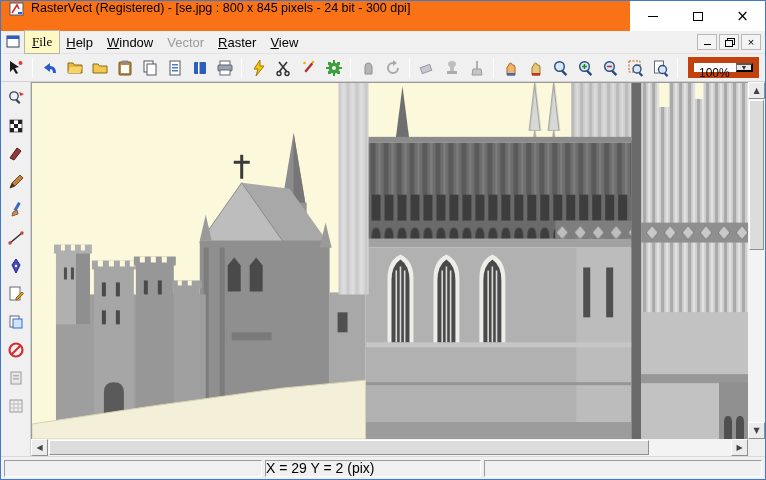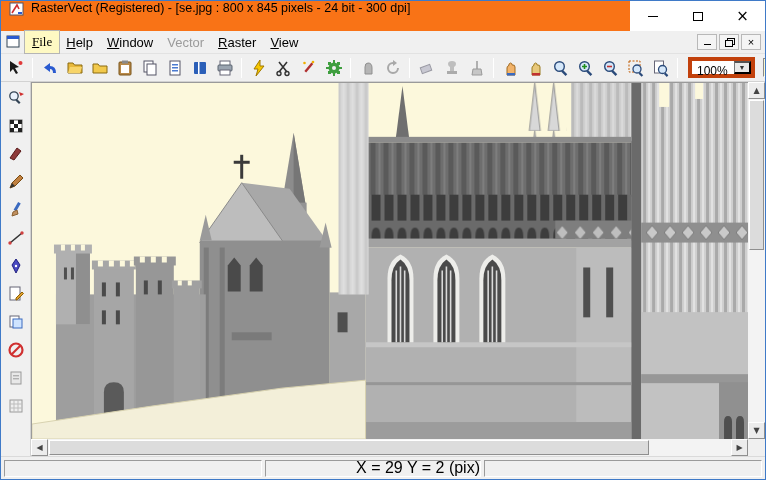--- a/index.html
+++ b/index.html
@@ -31,21 +31,21 @@
   .mdi-btn{width:20px;height:16px;margin-left:2px;background:#f4f4f4;border:1px solid #b8b8b8;display:flex;align-items:center;justify-content:center;padding:0;}
   .ico-min2{width:7px;height:1px;background:#000;margin-top:5px;}
   .ico-restore{position:relative;width:9px;height:8px;}
   .ico-restore::before{content:"";position:absolute;left:2px;top:0;width:6px;height:5px;border:1px solid #000;}
   .ico-restore::after{content:"";position:absolute;left:0;top:2px;width:6px;height:5px;border:1px solid #000;background:#f4f4f4;}
   .ico-x2{font-size:11px;line-height:1;color:#000;}
   
   .toolbar{height:28px;background:#f0f0f0;display:flex;align-items:center;border-bottom:1px solid #d2d2d2;padding:0 2px;flex:0 0 auto;}
   .tbtn{width:25px;height:24px;border:1px solid transparent;background:transparent;display:flex;align-items:center;justify-content:center;padding:0;flex:0 0 auto;}
   .tsep{width:1px;height:20px;background:#c6c6c6;border-right:1px solid #ffffff;margin:0 4px;flex:0 0 auto;}
-  .zoom-combo{display:flex;align-items:stretch;height:21px;border:4px solid #c2410c;background:#fff;margin-left:6px;flex:0 0 auto;}
+  .zoom-combo{display:flex;align-items:stretch;height:21px;border:6px solid #c2410c;background:#fff;margin-left:6px;flex:0 0 auto;}
   .zoom-value{width:42px;padding:3px 4px 0 5px;font-size:12px;color:#000;}
   .zoom-drop{width:17px;background:#e9e9e9;border-left:1px solid #7a7a7a;display:flex;align-items:center;justify-content:center;font-size:7px;color:#333;padding:0;}
   .swatch{width:34px;height:19px;margin-left:8px;border:1px solid;border-color:#8a8a8a #fff #fff #8a8a8a;flex:0 0 auto;}
   
   .workspace{flex:1 1 auto;display:flex;min-height:0;}
   .palette{width:30px;background:#f0f0f0;border-right:1px solid #d2d2d2;display:flex;flex-direction:column;align-items:center;padding-top:4px;flex:0 0 auto;}
   .pbtn{width:26px;height:24px;margin-bottom:4px;border:1px solid transparent;background:transparent;display:flex;align-items:center;justify-content:center;padding:0;flex:0 0 auto;}
   .canvas-col{flex:1 1 auto;display:flex;flex-direction:column;min-width:0;}
   .canvas-row{flex:1 1 auto;display:flex;min-height:0;}
   .canvas{flex:1 1 auto;position:relative;overflow:hidden;border-left:1px solid #9a9a9a;border-top:1px solid #9a9a9a;}
@@ -57,21 +57,21 @@
   .sbtn{width:17px;height:17px;background:#ececec;border:1px solid;border-color:#ffffff #8f8f8f #8f8f8f #ffffff;display:flex;align-items:center;justify-content:center;font-size:8px;color:#444;padding:0;flex:0 0 auto;font-family:"DejaVu Sans",sans-serif;}
   .vthumb{height:150px;margin:1px;background:#dcdcdc;border:1px solid;border-color:#ffffff #8f8f8f #8f8f8f #ffffff;}
   .vtrack{flex:1 1 auto;}
   .hthumb{width:600px;margin:1px;background:#dcdcdc;border:1px solid;border-color:#ffffff #8f8f8f #8f8f8f #ffffff;}
   .htrack{flex:1 1 auto;}
   .corner{width:17px;height:17px;background:#f0f0f0;flex:0 0 auto;}
   
   .statusbar{height:23px;background:#f0f0f0;border-top:1px solid #dadada;display:flex;align-items:center;padding:2px 3px;flex:0 0 auto;}
   .spanel{height:17px;border:1px solid;border-color:#9b9b9b #ffffff #ffffff #9b9b9b;margin-right:3px;}
   .spanel.left{width:258px;}
-  .spanel.mid{width:216px;display:flex;align-items:center;justify-content:flex-end;font-size:16px;color:#000;}
+  .spanel.mid{width:216px;display:flex;align-items:center;justify-content:flex-start;font-size:14px;color:#000;}
   .spanel.right{flex:1 1 auto;margin-right:0;}
 </style>
 </head>
 <body>
 
 <div class="win">
 
   <div class="titlebar">
     <svg class="appicon" viewBox="0 0 16 16">
       <rect x="1" y="2" width="13" height="12" fill="#ffffff" stroke="#556"></rect>

